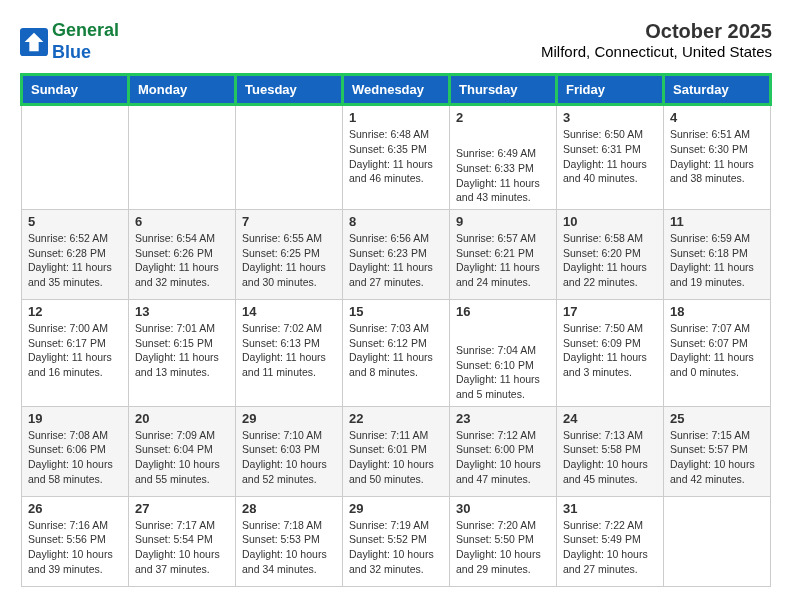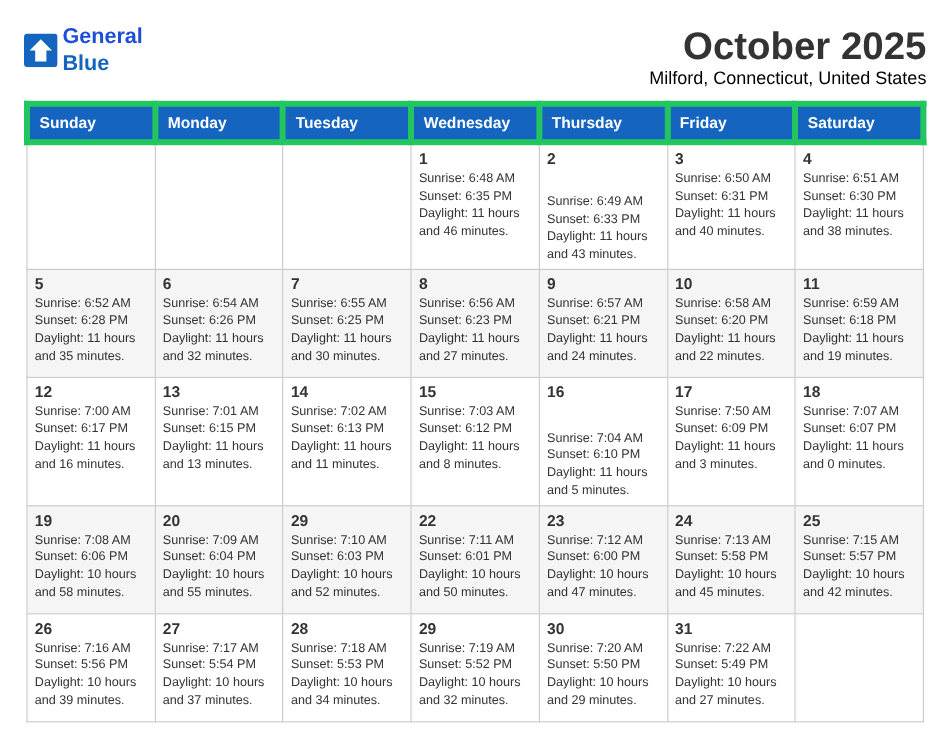--- a/index.html
+++ b/index.html
@@ -20,52 +20,52 @@
       display: flex;
       align-items: center;
     }
     .logo-text {
       font-size: 18px;
       font-weight: bold;
       color: #333;
       line-height: 1.2;
     }
     .logo-text span {
-      color: #1d4ed8;
+      color: #15803d;
     }
     .logo-icon {
       width: 28px;
       height: 28px;
       margin-right: 4px;
     }
     .title-area {
       text-align: right;
     }
     .month-title {
-      font-size: 32px;
+      font-size: 20px;
       font-weight: bold;
       color: #333;
     }
     .location {
       font-size: 15px;
       color: #000000;
     }
     table {
       width: 100%;
       border-collapse: collapse;
       table-layout: fixed;
     }
     th {
       background-color: #1565c0;
       color: #fff;
       text-align: left;
       padding: 6px 8px;
       font-size: 13px;
       font-weight: bold;
-      border: 5px solid #22c55e;
+      border: 3px solid #22c55e;
     }
     td {
       border: 1px solid #ccc;
       vertical-align: top;
       padding: 4px 6px;
       font-size: 11px;
       color: #333;
       min-height: 80px;
       height: 90px;
     }

